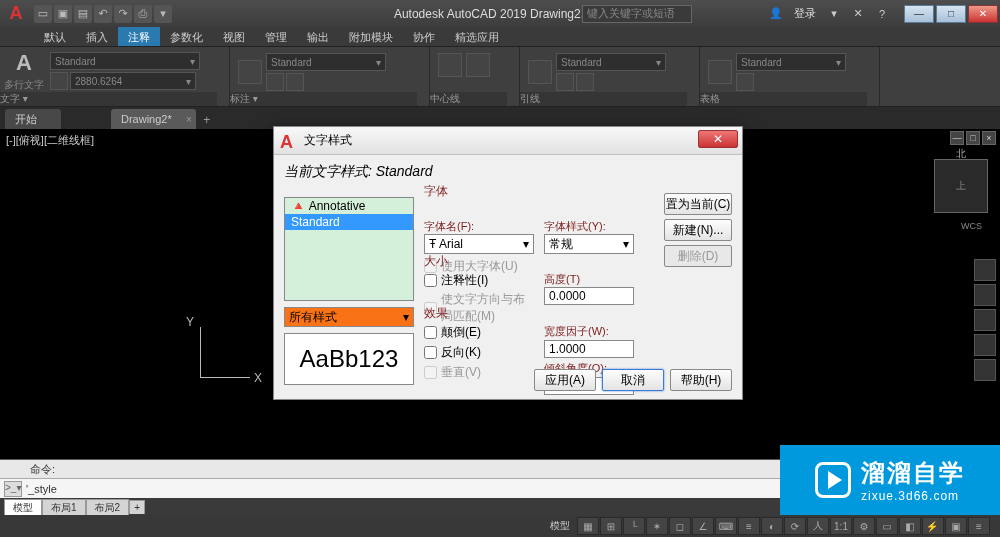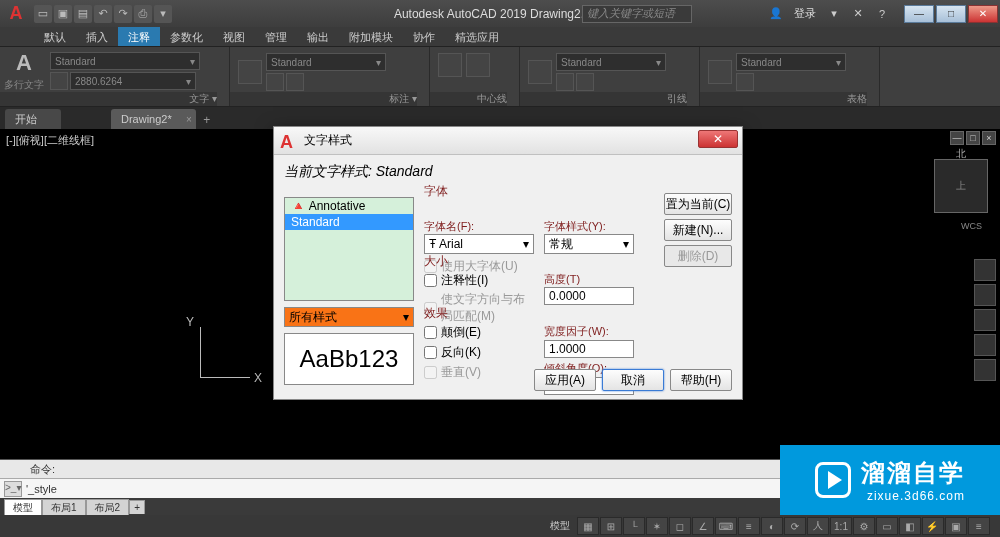--- a/index.html
+++ b/index.html
@@ -4,38 +4,38 @@
 <style>
 * { box-sizing: border-box; margin: 0; padding: 0; font-family: "Microsoft YaHei", SimSun, Arial, sans-serif; }
 body { width: 1000px; height: 537px; background: #000; position: relative; overflow: hidden; font-size: 12px; }
 
 
 .titlebar { height: 27px; background: linear-gradient(#4d4d4d,#3d3d3d); display: flex; align-items: center; color: #ccc; position: relative; }
 .app-logo { width: 28px; height: 22px; margin-left: 2px; display: flex; align-items: center; justify-content: center; }
 .qat { display: flex; gap: 2px; margin-left: 4px; }
 .qat span { width: 18px; height: 18px; background: #555; border-radius: 2px; display: inline-flex; align-items: center; justify-content: center; color: #bbb; font-size: 11px; }
 .title-center { position: absolute; left: 0; right: 0; text-align: center; color: #ddd; font-size: 12px; pointer-events: none; }
-.search-box { position: absolute; left: 582px; width: 110px; height: 18px; background: #3a3a3a; border: 1px solid #666; color: #888; padding: 0 4px; font-style: italic; font-size: 11px; display: flex; align-items: center; }
+.search-box { position: absolute; left: 582px; width: 110px; height: 18px; background: #3a3a3a; border: 1px solid #666; color: #888; padding: 0 4px; font-size: 11px; display: flex; align-items: center; }
 .title-right { position: absolute; right: 0; display: flex; align-items: center; gap: 4px; padding-right: 2px; }
 .title-right .ic { width: 20px; height: 18px; display: inline-flex; align-items: center; justify-content: center; color: #ccc; font-size: 11px; }
 .signin { color: #ddd; font-size: 11px; padding: 0 4px; }
 .win-btns { display: flex; margin-left: 6px; }
 .win-btns span { width: 30px; height: 18px; background: linear-gradient(#d6e4f0,#a8c0d8); border: 1px solid #5a7a9a; display: inline-flex; align-items: center; justify-content: center; font-size: 10px; color: #333; margin-left: 2px; }
 .win-btns .close { background: linear-gradient(#e98,#c33); border-color: #833; color: #fff; }
 
 
 .menubar { height: 20px; background: #3a3a3a; display: flex; padding-left: 34px; border-bottom: 1px solid #222; }
 .menubar span { color: #ccc; font-size: 11px; padding: 3px 10px; }
 .menubar .active { background: #2a7ab0; color: #fff; }
 
 
 .ribbon { height: 60px; background: #3f3f3f; display: flex; border-bottom: 1px solid #222; }
 .panel { border-right: 1px solid #2a2a2a; display: flex; flex-direction: column; position: relative; padding: 2px 4px; }
 .panel-row { display: flex; gap: 2px; align-items: center; }
-.panel-label { position: absolute; bottom: 0; left: 0; right: 12px; text-align: right; color: #999; font-size: 10px; background: #353535; height: 14px; line-height: 14px; }
+.panel-label { position: absolute; bottom: 0; left: 0; right: 12px; text-align: left; color: #999; font-size: 10px; background: #353535; height: 14px; line-height: 14px; }
 .rb-drop { height: 18px; background: #2e2e2e; border: 1px solid #555; color: #888; font-size: 10px; padding: 0 4px; display: inline-flex; align-items: center; justify-content: space-between; }
 .rb-big { width: 40px; height: 44px; color: #999; display: flex; flex-direction: column; align-items: center; justify-content: center; font-size: 10px; gap: 2px; }
 .rb-ico { width: 24px; height: 24px; border: 1px solid #555; background: #444; }
 .rb-sm { width: 18px; height: 18px; background: #444; border: 1px solid #555; }
 .rb-txt { color: #888; font-size: 10px; }
 
 
 .doc-tabs { height: 22px; background: #2a2a2a; display: flex; align-items: flex-end; padding-left: 5px; gap: 2px; }
 .doc-tab { height: 20px; padding: 0 24px 0 10px; background: #484848; color: #ccc; font-size: 11px; display: flex; align-items: center; border-radius: 3px 3px 0 0; position: relative; }
 .doc-tab.active { background: #5a5a5a; margin-left: 48px; }
@@ -102,21 +102,21 @@
 .btn { height: 22px; border: 1px solid #888; background: linear-gradient(#fdfdfd,#e4e4e4); font-size: 12px; display: flex; align-items: center; justify-content: center; border-radius: 2px; }
 .btn.dis { color: #999; background: #e8e8e8; }
 .btn.prim { border: 1px solid #3a7bd5; box-shadow: 0 0 2px #3a7bd5; }
 .dlg-foot { position: absolute; right: 10px; bottom: 8px; display: flex; gap: 6px; }
 .dlg-foot .btn { width: 62px; }
 
 
 .watermark { position: absolute; right: 0; bottom: 22px; width: 220px; height: 70px; background: #0099dd; color: #fff; display: flex; align-items: center; justify-content: center; gap: 10px; }
 .watermark .play { width: 36px; height: 36px; border: 3px solid #fff; border-radius: 8px; display: flex; align-items: center; justify-content: center; }
 .watermark .play::after { content: ""; border-left: 14px solid #fff; border-top: 9px solid transparent; border-bottom: 9px solid transparent; margin-left: 4px; }
-.watermark .wt { display: flex; flex-direction: column; align-items: flex-end; }
+.watermark .wt { display: flex; flex-direction: column; align-items: flex-start; }
 .watermark .big { font-size: 24px; font-weight: bold; letter-spacing: 2px; }
 .watermark .sm { font-size: 12px; letter-spacing: 1px; }
 
 .logo-a { color: #d33; font: bold 18px Arial; }
 </style>
 </head>
 <body>
 
 <div class="titlebar">
   <div class="app-logo">

